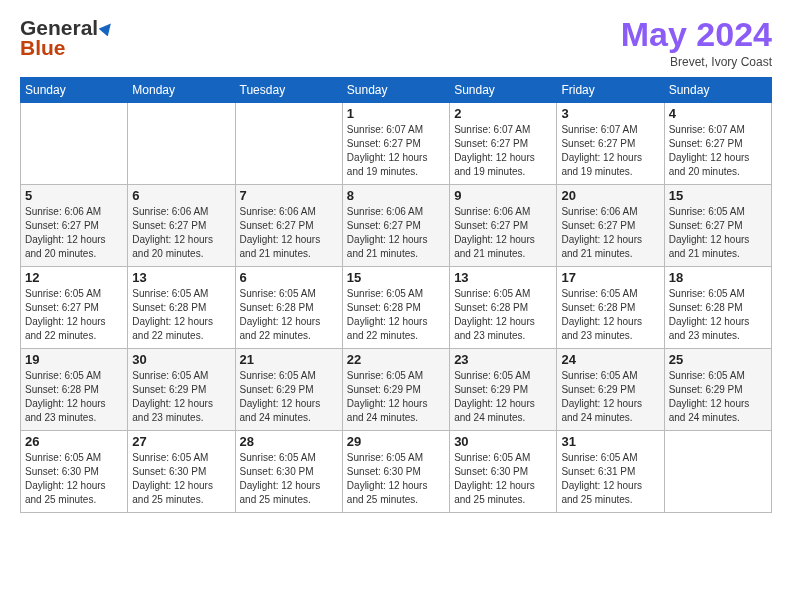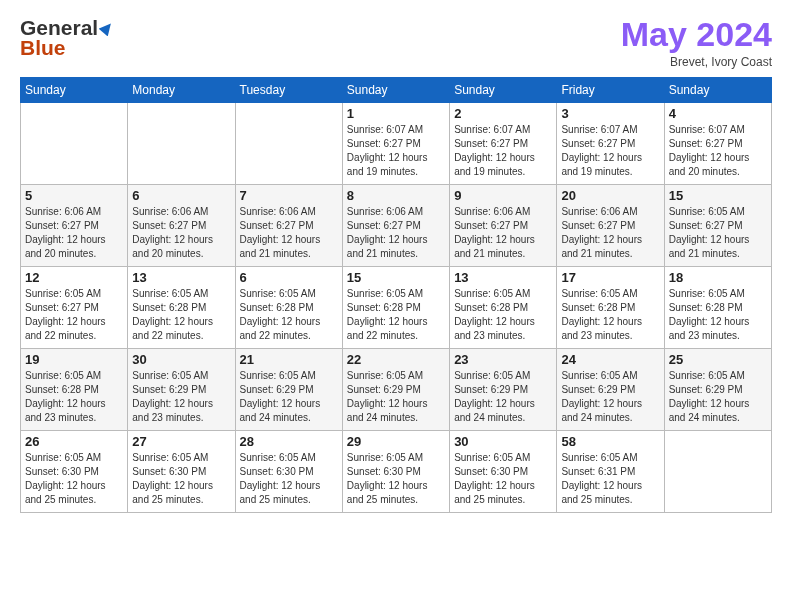--- a/index.html
+++ b/index.html
@@ -242,20 +242,20 @@
           </td>
           <td>
             <span class="day-num">29</span>
             <div class="day-info">Sunrise: 6:05 AM<br>Sunset: 6:30 PM<br>Daylight: 12 hours<br>and 25 minutes.</div>
           </td>
           <td>
             <span class="day-num">30</span>
             <div class="day-info">Sunrise: 6:05 AM<br>Sunset: 6:30 PM<br>Daylight: 12 hours<br>and 25 minutes.</div>
           </td>
           <td>
-            <span class="day-num">58</span>
+            <span class="day-num">31</span>
             <div class="day-info">Sunrise: 6:05 AM<br>Sunset: 6:31 PM<br>Daylight: 12 hours<br>and 25 minutes.</div>
           </td>
           <td class="empty-cell"></td>
         </tr>
       </tbody>
   </table>
 </div>
 
 </body></html>

